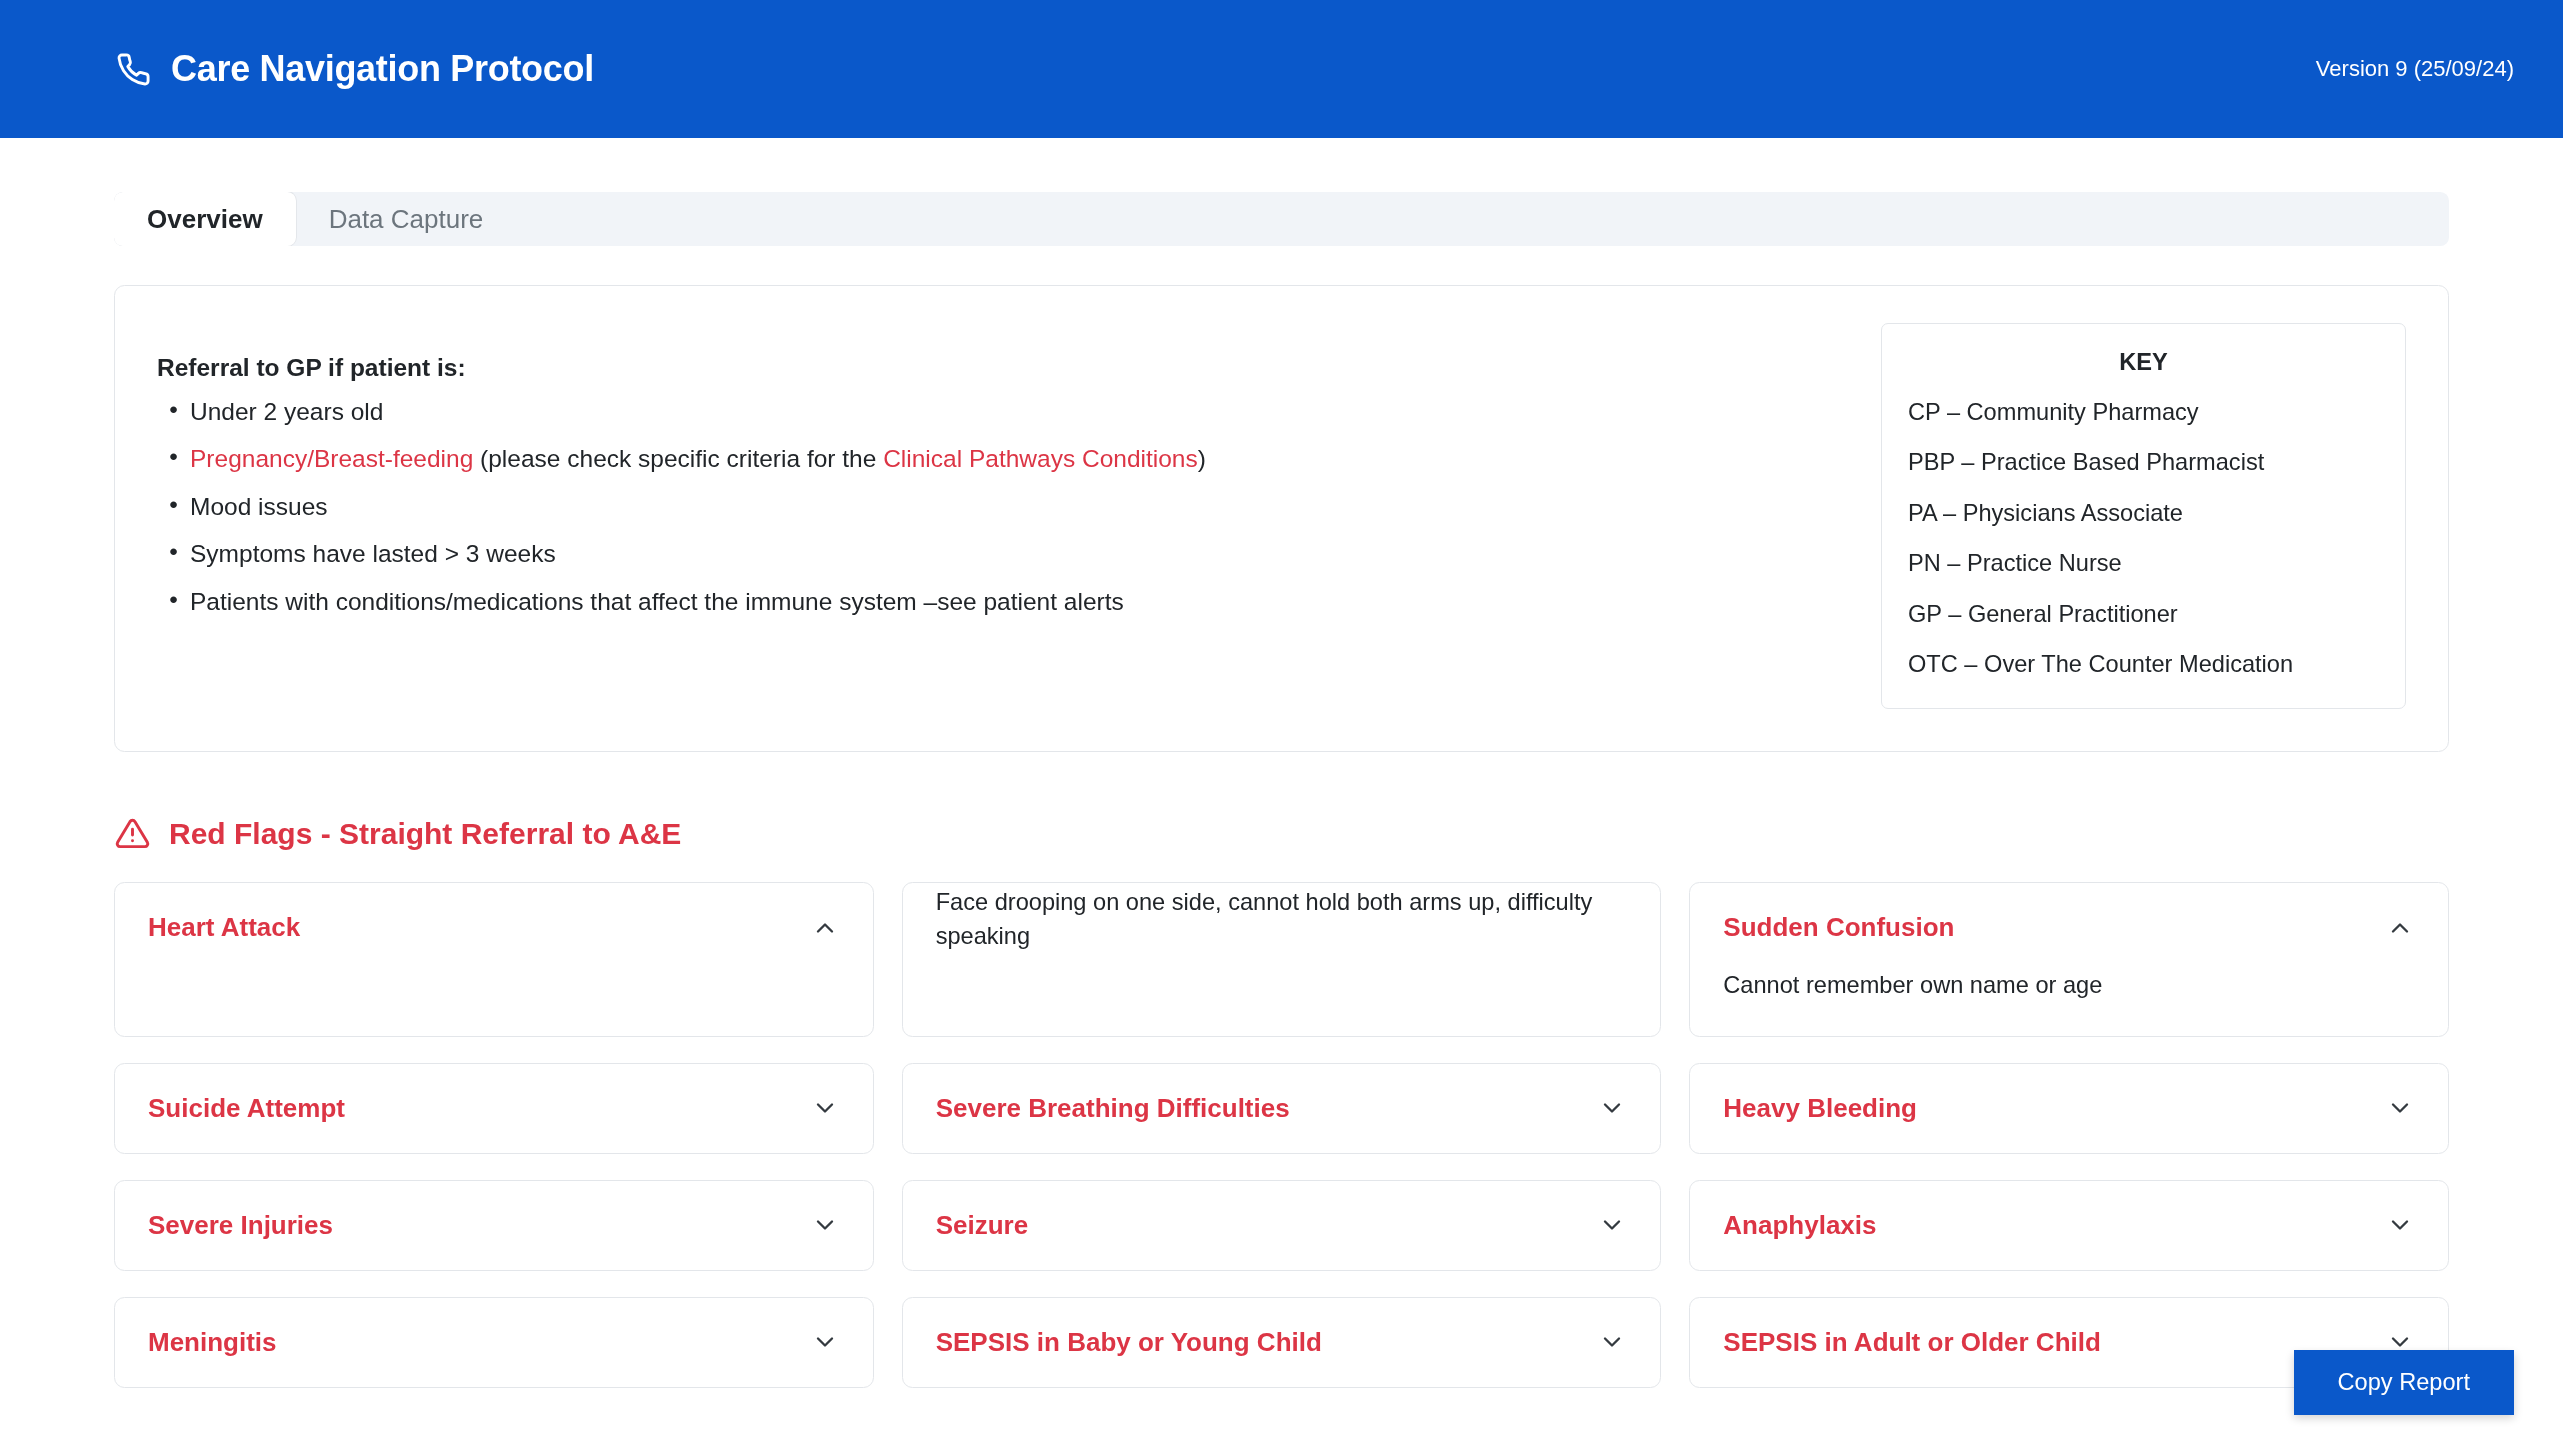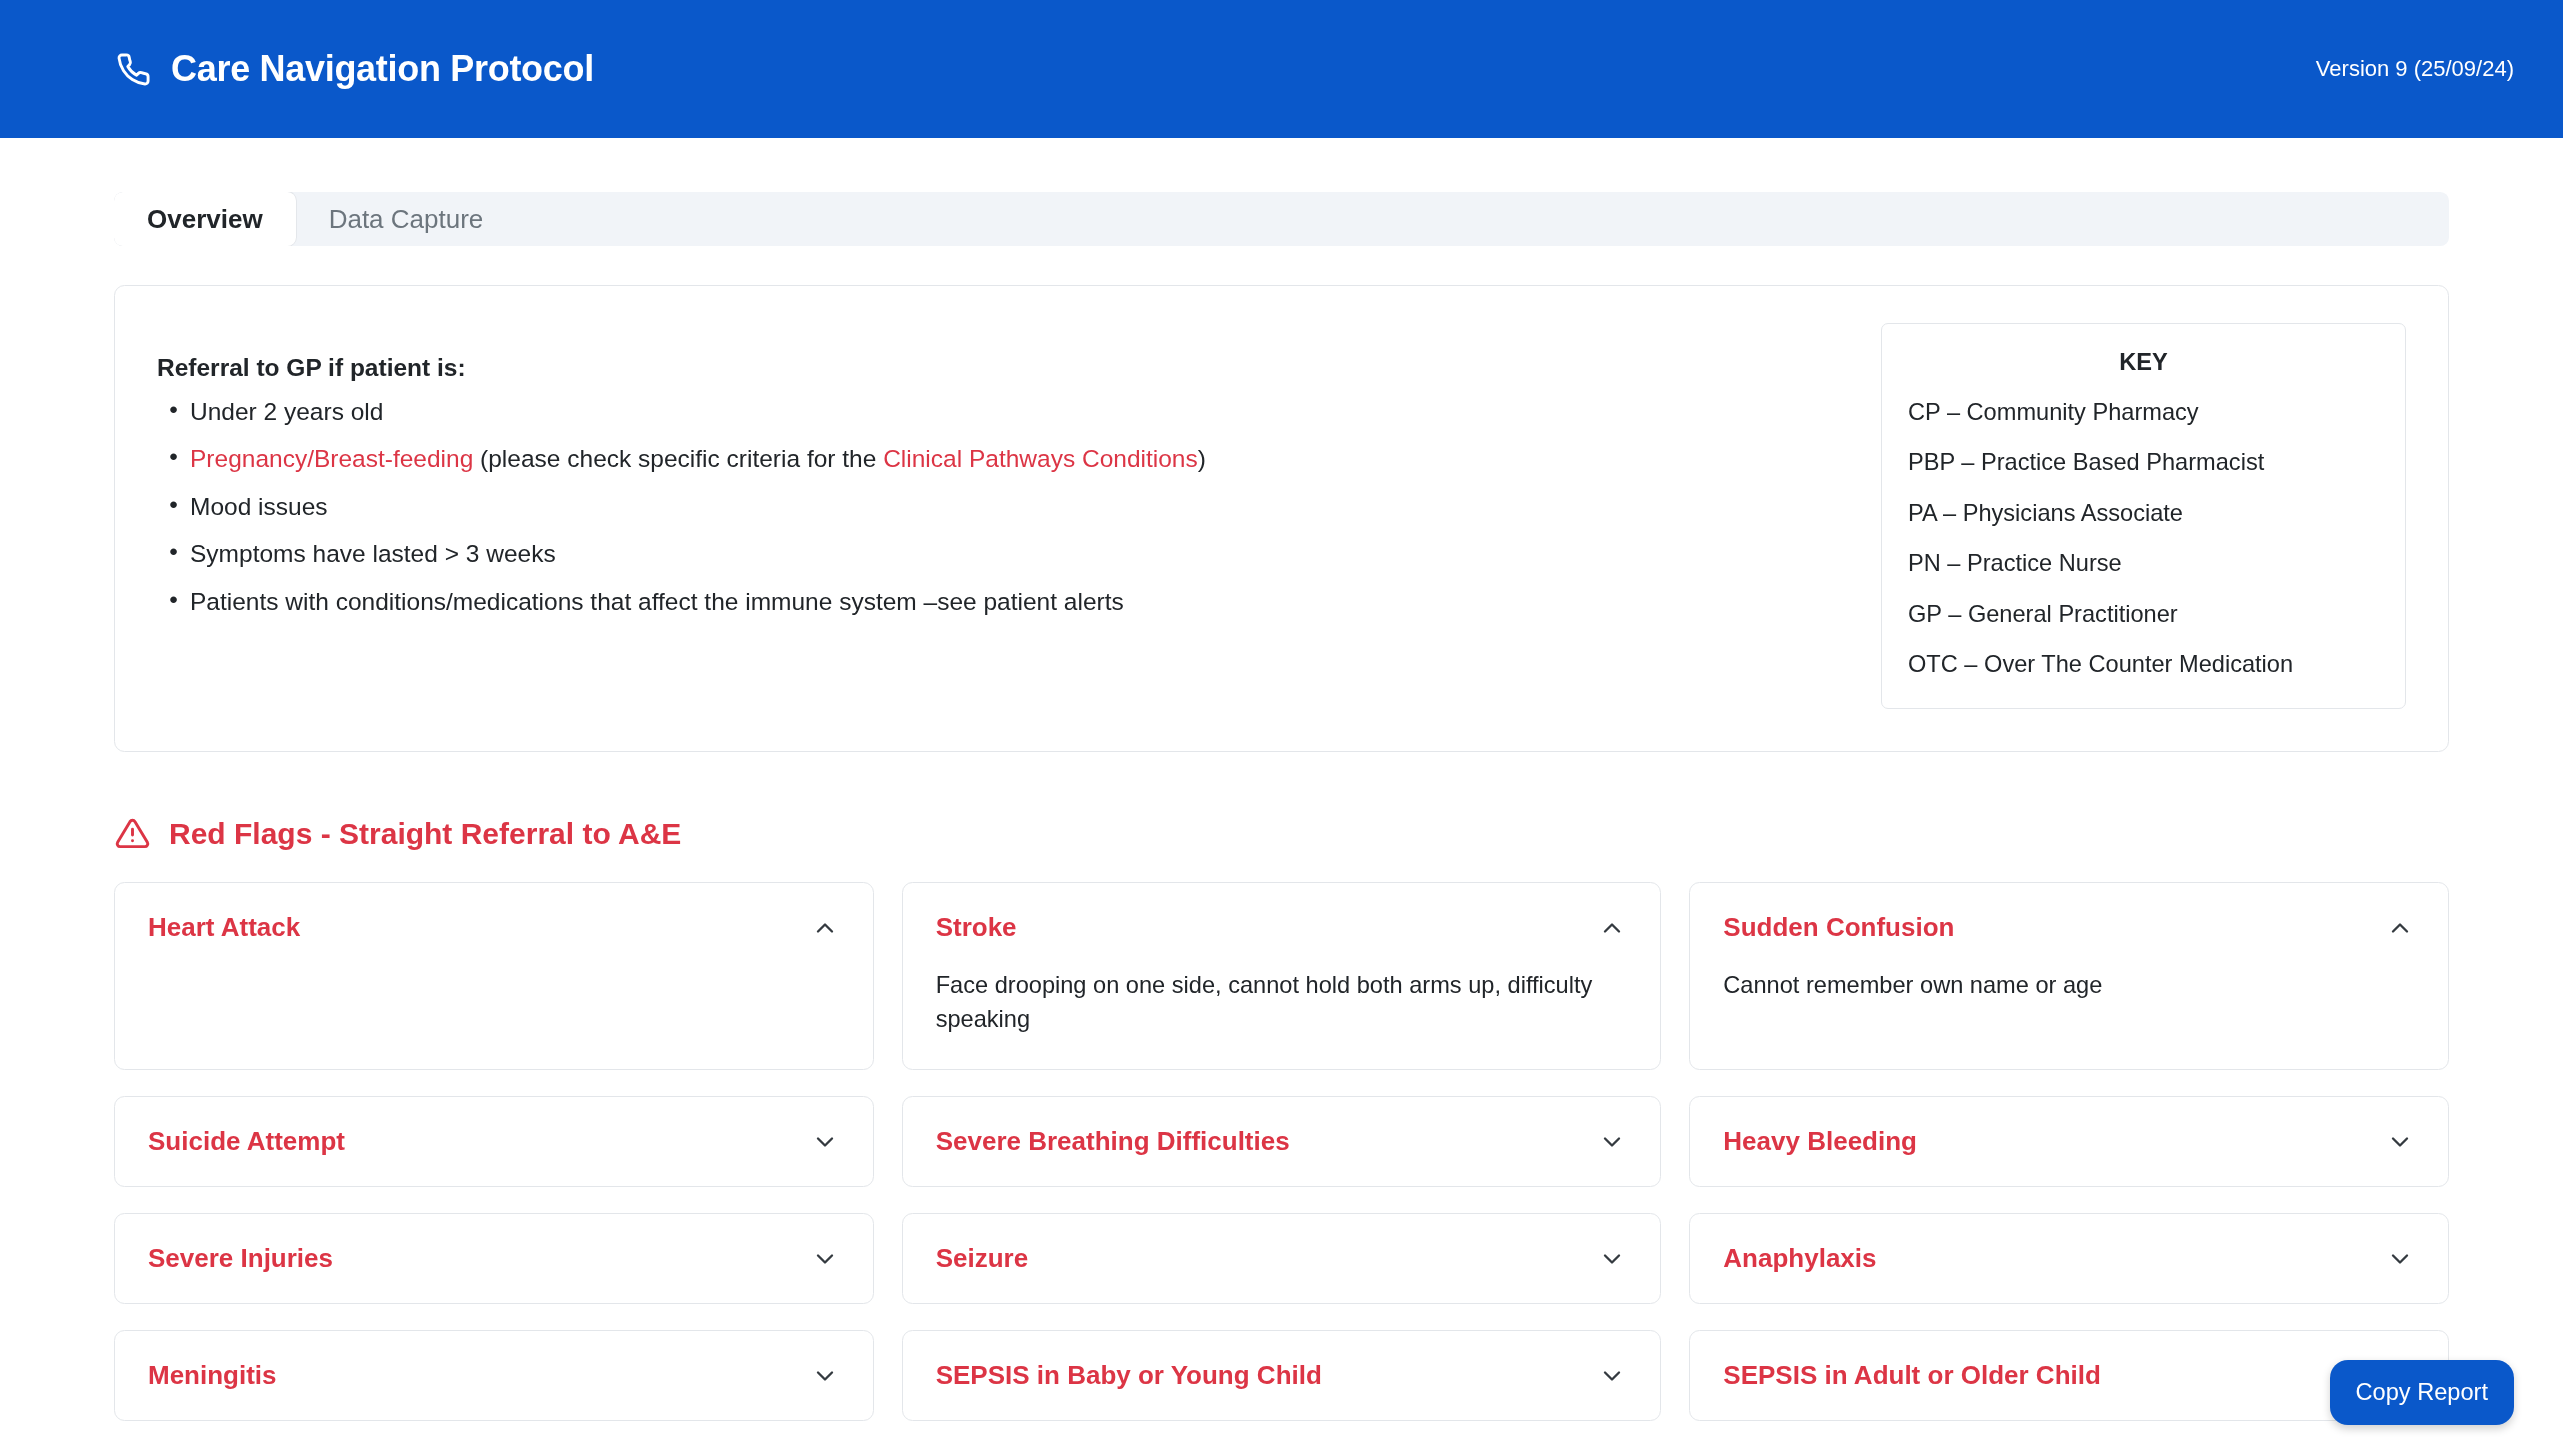--- a/index.html
+++ b/index.html
@@ -138,27 +138,27 @@
     padding: 0 30px 30px 30px;
     font-size: 23.6px;
     line-height: 1.42;
     color: #212529;
   }
 
   
   .copy-report {
     position: fixed;
     right: 49px;
-    bottom: 24px;
+    bottom: 34px;
     background: #0a58ca;
     color: #ffffff;
     font-size: 23.6px;
-    padding: 19px 26px;
+    padding: 19px 44px;
     border: none;
-    border-radius: 18px;
+    border-radius: 0;
     cursor: pointer;
     box-shadow: 0 3.5px 8.7px rgba(0,0,0,0.18);
   }
 </style>
 </head>
 <body>
 
 <div class="app-header">
   <div class="header-left">
     <span class="phone-icon">
@@ -227,40 +227,32 @@
       <span class="flag-title">Heart Attack</span>
       <span class="chev">
         <svg width="28" height="28" viewBox="0 0 24 24" fill="none" stroke="#343a40" stroke-width="2" stroke-linecap="round" stroke-linejoin="round">
             <polyline points="18 15 12 9 6 15"></polyline>
           </svg>
       </span>
     </div>
   </div>
 
   <div class="flag-card">
-    <div class="flag-head">
-      <span class="flag-title">Stroke</span>
+    <div class="flag-body">Face drooping on one side, cannot hold both arms up, difficulty speaking</div>
+  </div>
+
+  <div class="flag-card">
+    <div class="flag-head">
+      <span class="flag-title">Sudden Confusion</span>
       <span class="chev">
         <svg width="28" height="28" viewBox="0 0 24 24" fill="none" stroke="#343a40" stroke-width="2" stroke-linecap="round" stroke-linejoin="round">
             <polyline points="18 15 12 9 6 15"></polyline>
           </svg>
       </span>
     </div>
-    <div class="flag-body">Face drooping on one side, cannot hold both arms up, difficulty speaking</div>
-  </div>
-
-  <div class="flag-card">
-    <div class="flag-head">
-      <span class="flag-title">Sudden Confusion</span>
-      <span class="chev">
-        <svg width="28" height="28" viewBox="0 0 24 24" fill="none" stroke="#343a40" stroke-width="2" stroke-linecap="round" stroke-linejoin="round">
-            <polyline points="18 15 12 9 6 15"></polyline>
-          </svg>
-      </span>
-    </div>
     <div class="flag-body">Cannot remember own name or age</div>
   </div>
 
   <div class="flag-card">
     <div class="flag-head">
       <span class="flag-title">Suicide Attempt</span>
       <span class="chev">
         <svg width="28" height="28" viewBox="0 0 24 24" fill="none" stroke="#343a40" stroke-width="2" stroke-linecap="round" stroke-linejoin="round">
             <polyline points="6 9 12 15 18 9"></polyline>
           </svg>

